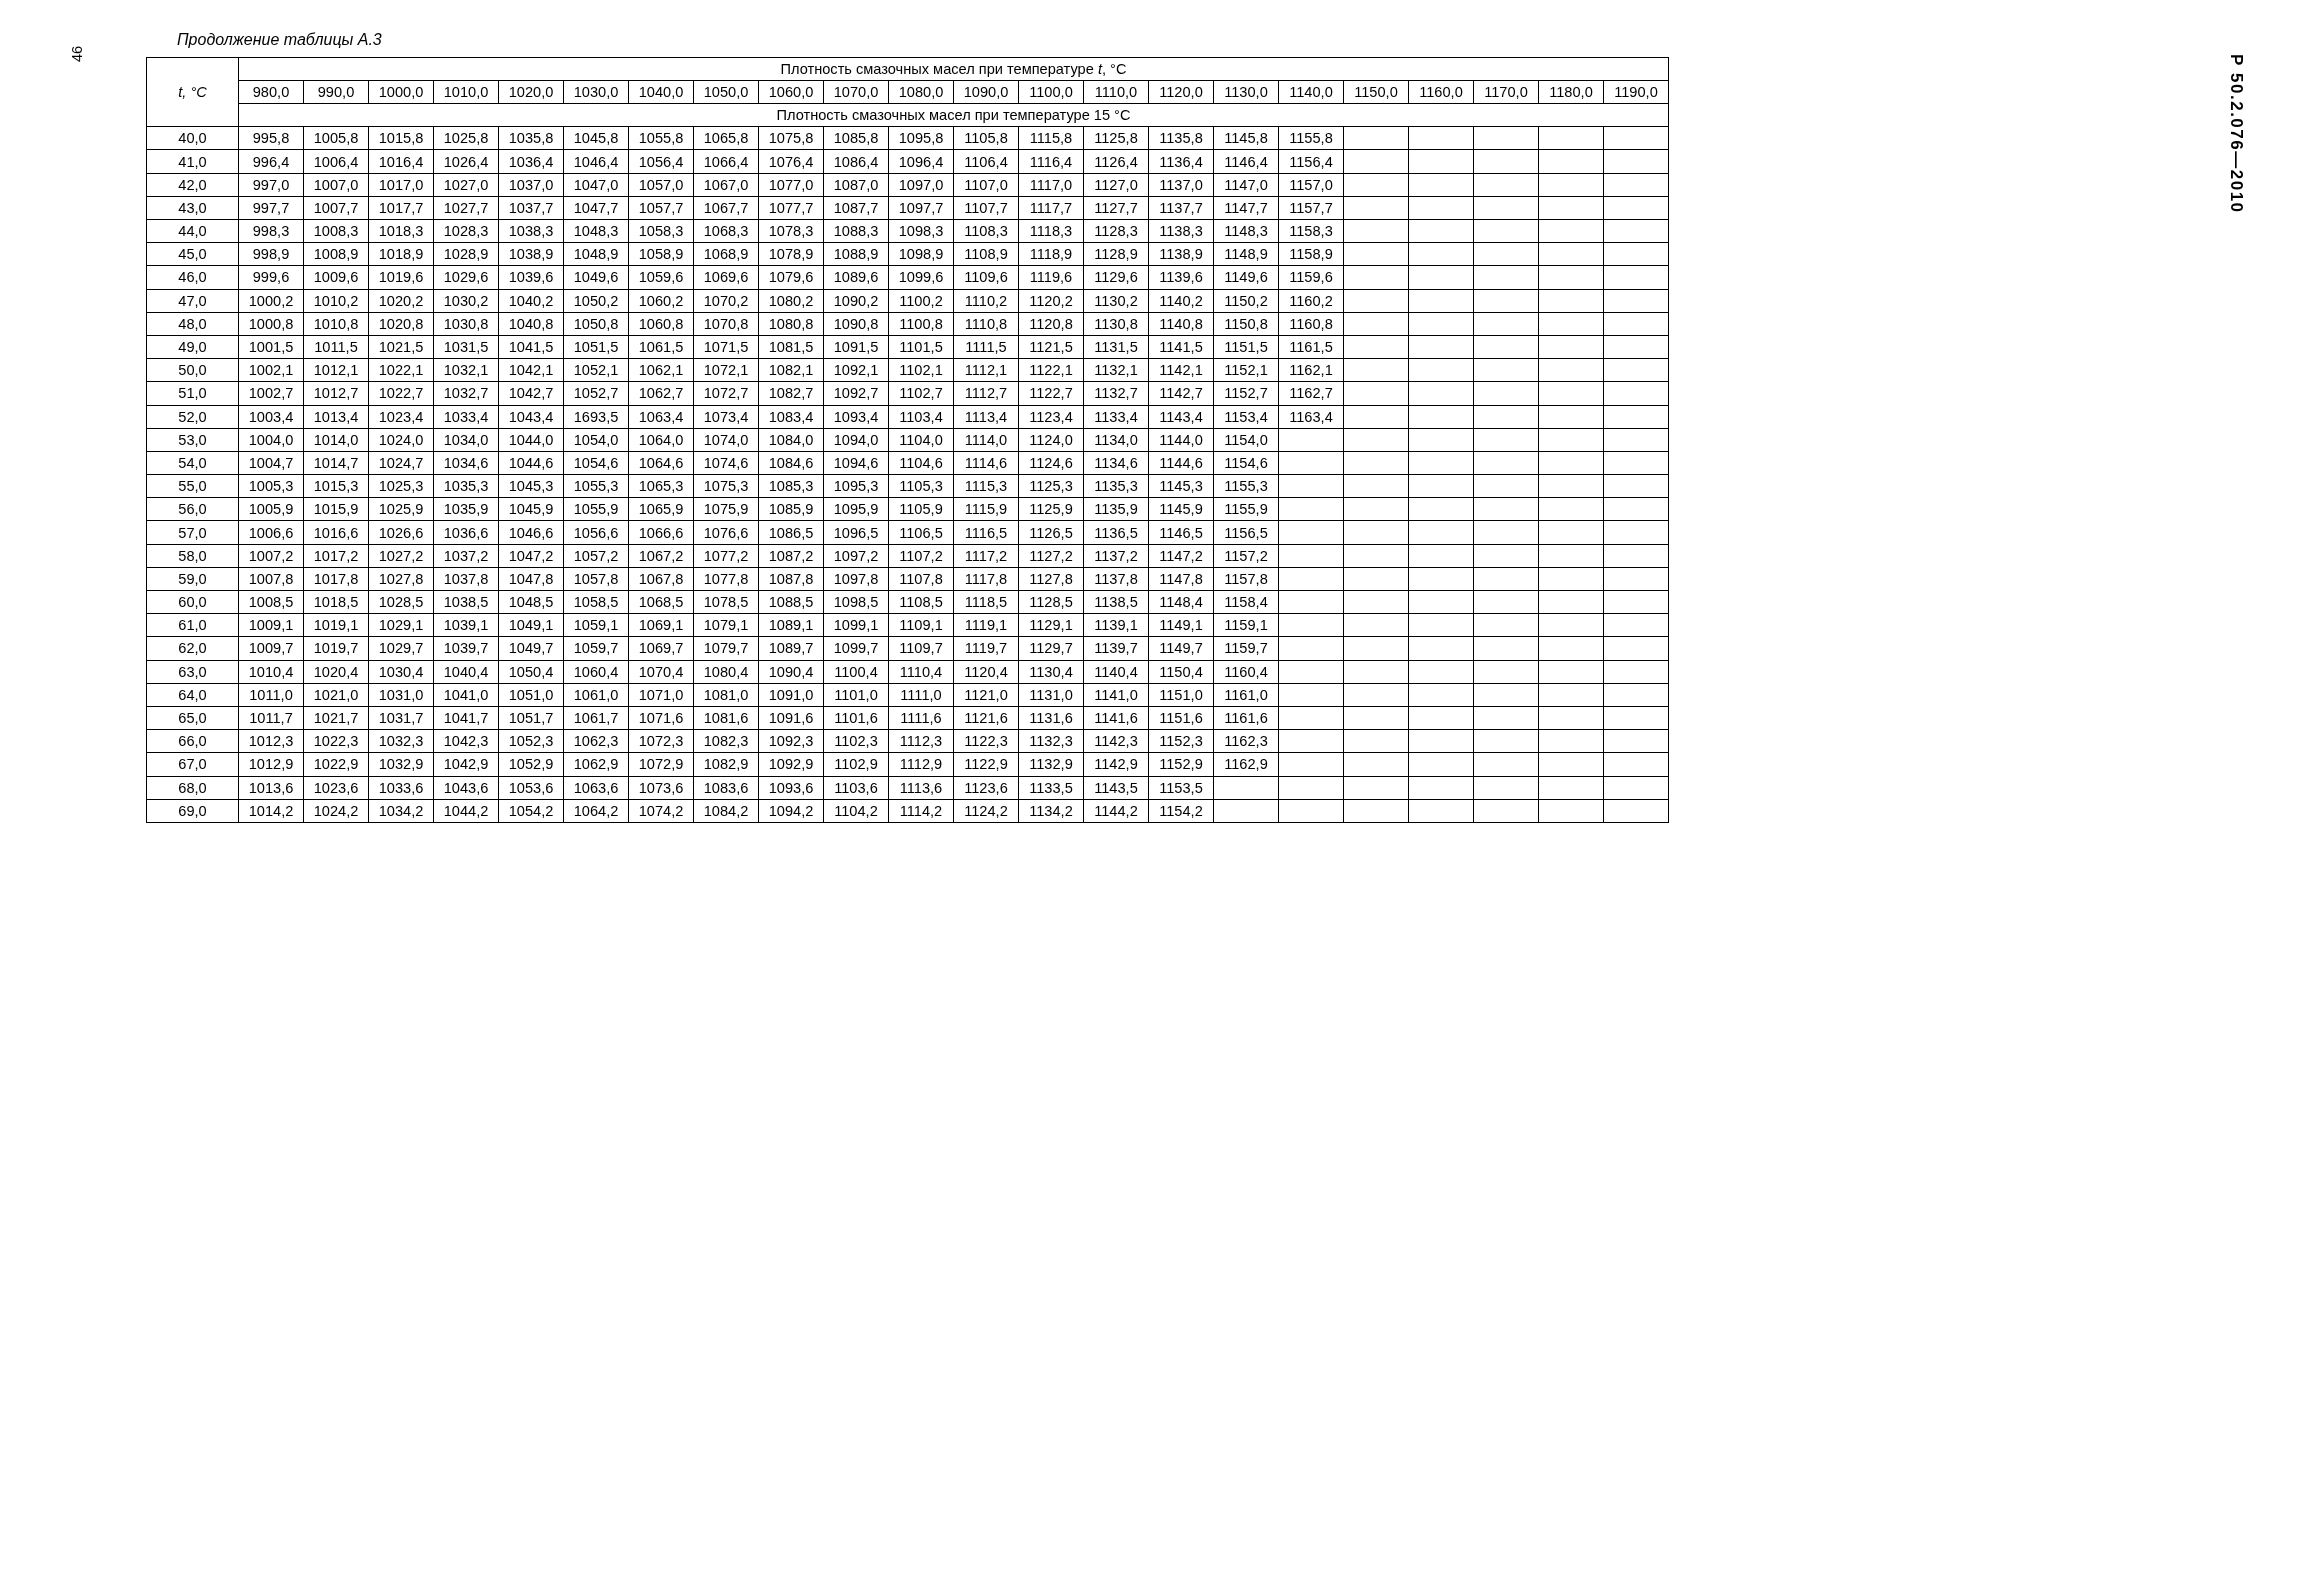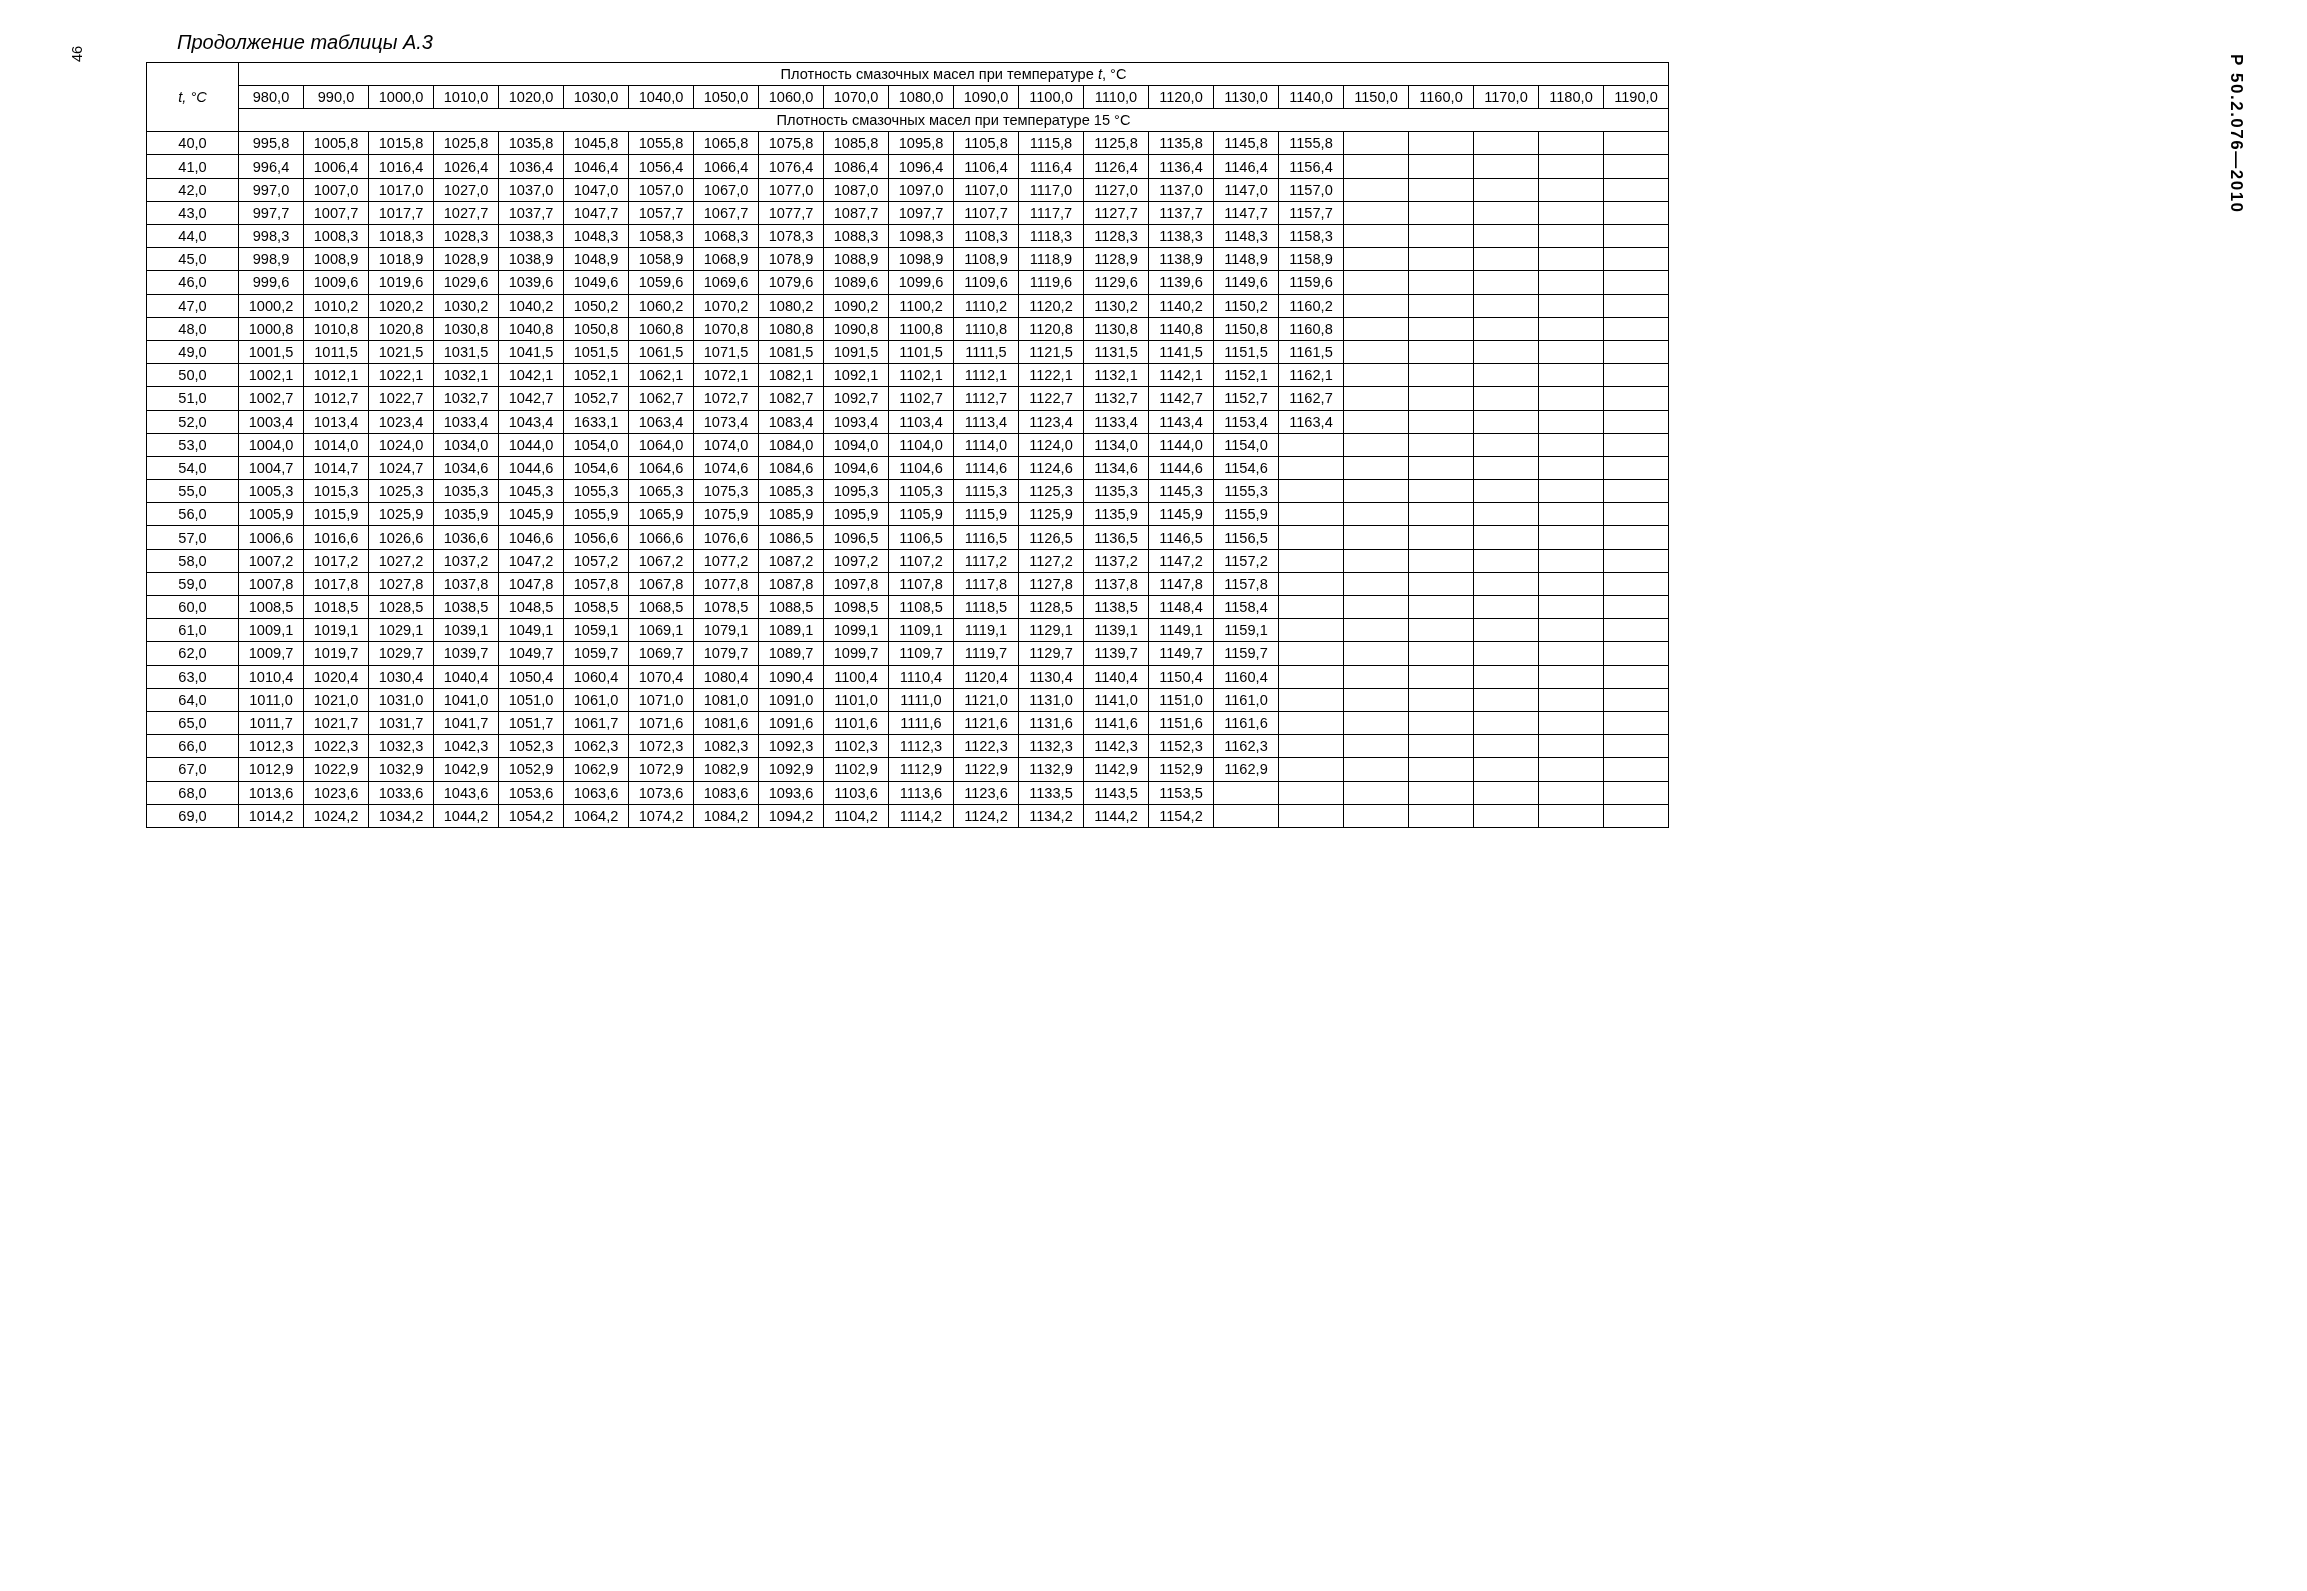--- a/index.html
+++ b/index.html
@@ -16,21 +16,21 @@
     .page-number {
       position: absolute;
       top: 31px;
       left: 23px;
       font-size: 14.6px;
       transform: rotate(-90deg);
       transform-origin: left top;
     }
     .caption {
       font-style: italic;
-      font-size: 20px;
+      font-size: 16px;
       margin: 0 0 7.7px 131px;
     }
     .side-label {
       position: absolute;
       top: 23px;
       right: 15.4px;
       font-weight: bold;
       font-size: 17px;
       writing-mode: vertical-rl;
       letter-spacing: 1.5px;
@@ -413,21 +413,21 @@
           <td class="v"></td>
           <td class="v"></td>
         </tr>
         <tr>
           <td class="lbl">52,0</td>
           <td class="v">1003,4</td>
           <td class="v">1013,4</td>
           <td class="v">1023,4</td>
           <td class="v">1033,4</td>
           <td class="v">1043,4</td>
-          <td class="v">1633,1</td>
+          <td class="v">1693,5</td>
           <td class="v">1063,4</td>
           <td class="v">1073,4</td>
           <td class="v">1083,4</td>
           <td class="v">1093,4</td>
           <td class="v">1103,4</td>
           <td class="v">1113,4</td>
           <td class="v">1123,4</td>
           <td class="v">1133,4</td>
           <td class="v">1143,4</td>
           <td class="v">1153,4</td>

